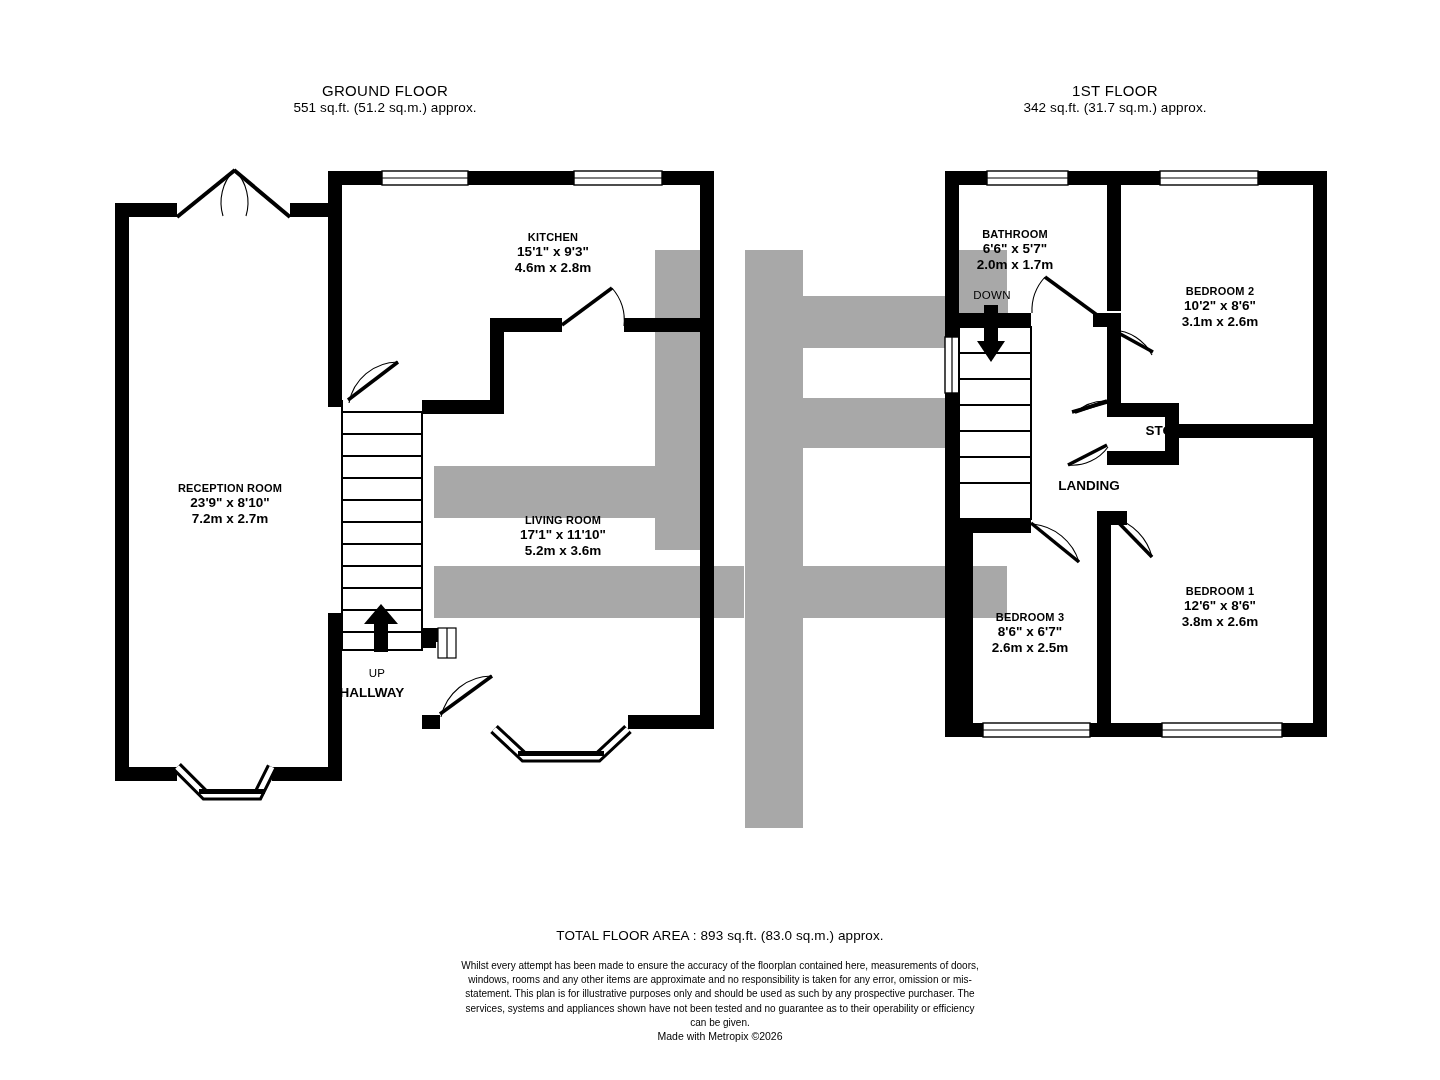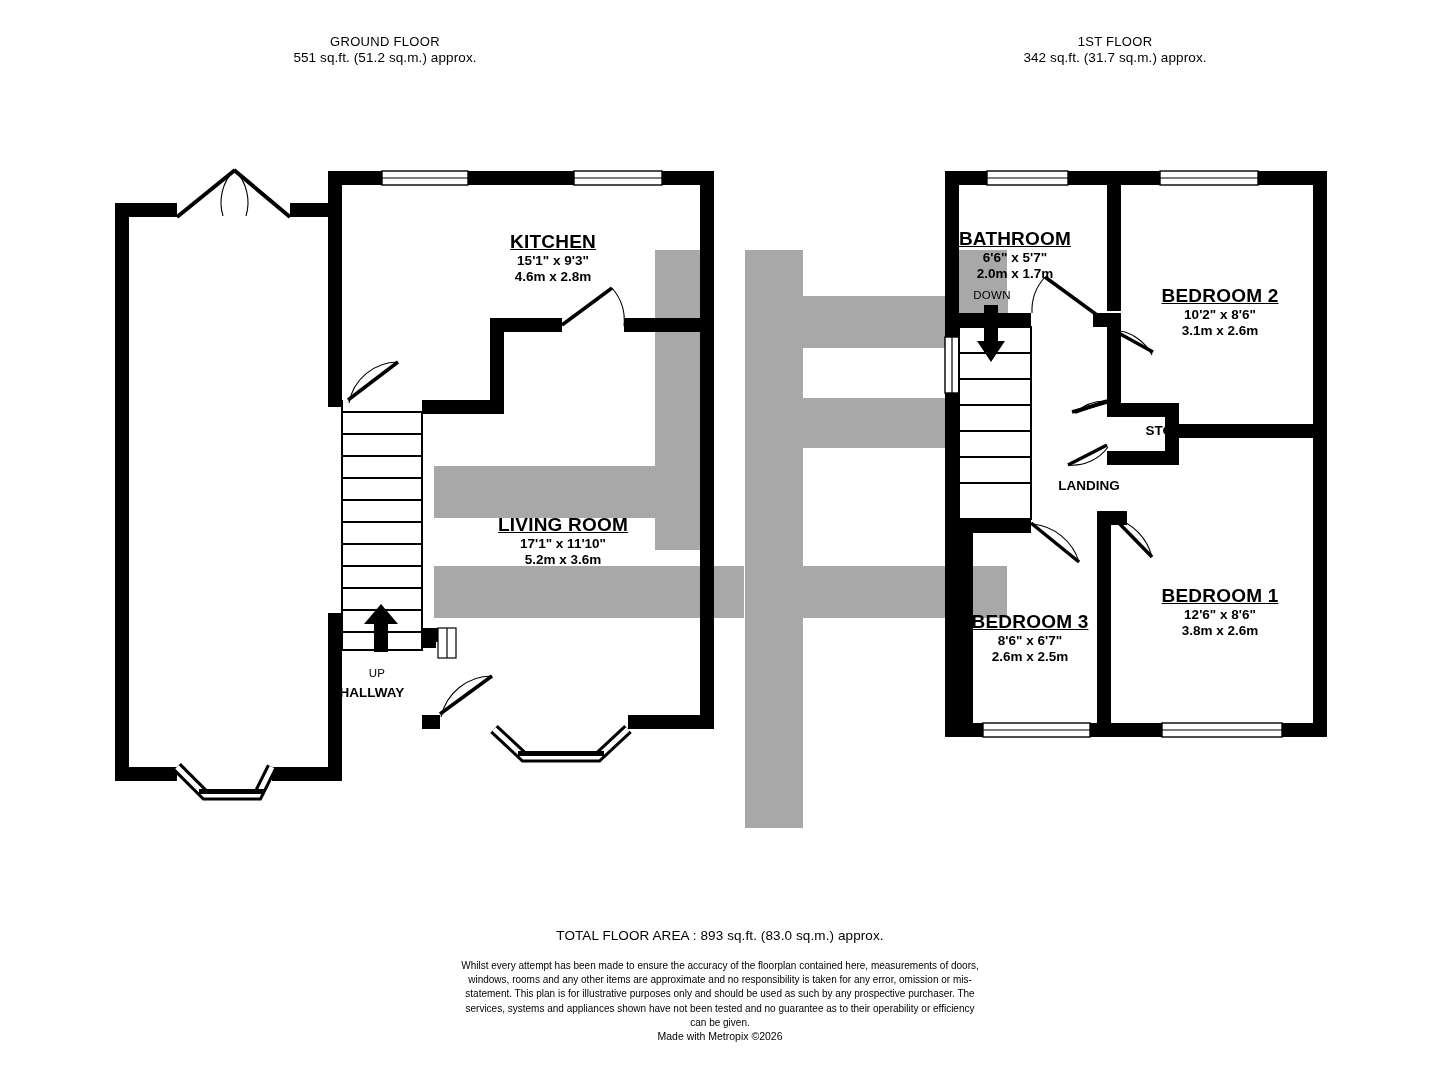--- a/index.html
+++ b/index.html
@@ -9,35 +9,35 @@
     background:#ffffff;
     font-family:"Liberation Sans", sans-serif;
     color:#000000;
     overflow:hidden;
     position:relative;
   }
   #root{position:absolute;left:0;top:0;width:1440px;height:1080px;}
 
   
   .floor-header{position:absolute;text-align:center;line-height:1.22;}
-  .floor-header .ttl{font-size:13px;letter-spacing:.3px;}
+  .floor-header .ttl{font-size:15px;letter-spacing:.3px;margin-top:48px;}
   .floor-header .area{font-size:13.5px;letter-spacing:.1px;}
 
   #gf-header{left:245px;top:34px;width:280px;}
   #ff-header{left:975px;top:34px;width:280px;}
 
   
   #plan{position:absolute;left:0;top:0;width:1440px;height:1080px;}
 
   
   .room-label{
     position:absolute;text-align:center;line-height:1.17;
     font-weight:bold;white-space:nowrap;
   }
-  .room-label .nm{font-size:19px;letter-spacing:.2px;text-decoration:underline;}
+  .room-label .nm{font-size:11px;letter-spacing:.2px;}
   .room-label .d1{font-size:13.5px;}
   .room-label .d2{font-size:13.5px;}
 
   .plain-label{
     position:absolute;text-align:center;white-space:nowrap;
     font-weight:bold;font-size:13.5px;
   }
   .small-label{
     position:absolute;text-align:center;white-space:nowrap;
     font-weight:normal;font-size:11.5px;letter-spacing:.3px;
@@ -342,20 +342,25 @@
       </g>
     </g>
   </svg>
 
   <div class="room-label" id="lbl-kitchen">
     <div class="nm">KITCHEN</div>
     <div class="d1">15'1"  x 9'3"</div>
     <div class="d2">4.6m  x 2.8m</div>
   </div>
 
+  <div class="room-label" id="lbl-reception">
+    <div class="nm">RECEPTION ROOM</div>
+    <div class="d1">23'9"  x 8'10"</div>
+    <div class="d2">7.2m  x 2.7m</div>
+  </div>
 
   <div class="room-label" id="lbl-living">
     <div class="nm">LIVING ROOM</div>
     <div class="d1">17'1"  x 11'10"</div>
     <div class="d2">5.2m  x 3.6m</div>
   </div>
 
   <div class="plain-label" id="lbl-hallway">HALLWAY</div>
   <div class="small-label" id="lbl-up">UP</div>
 

